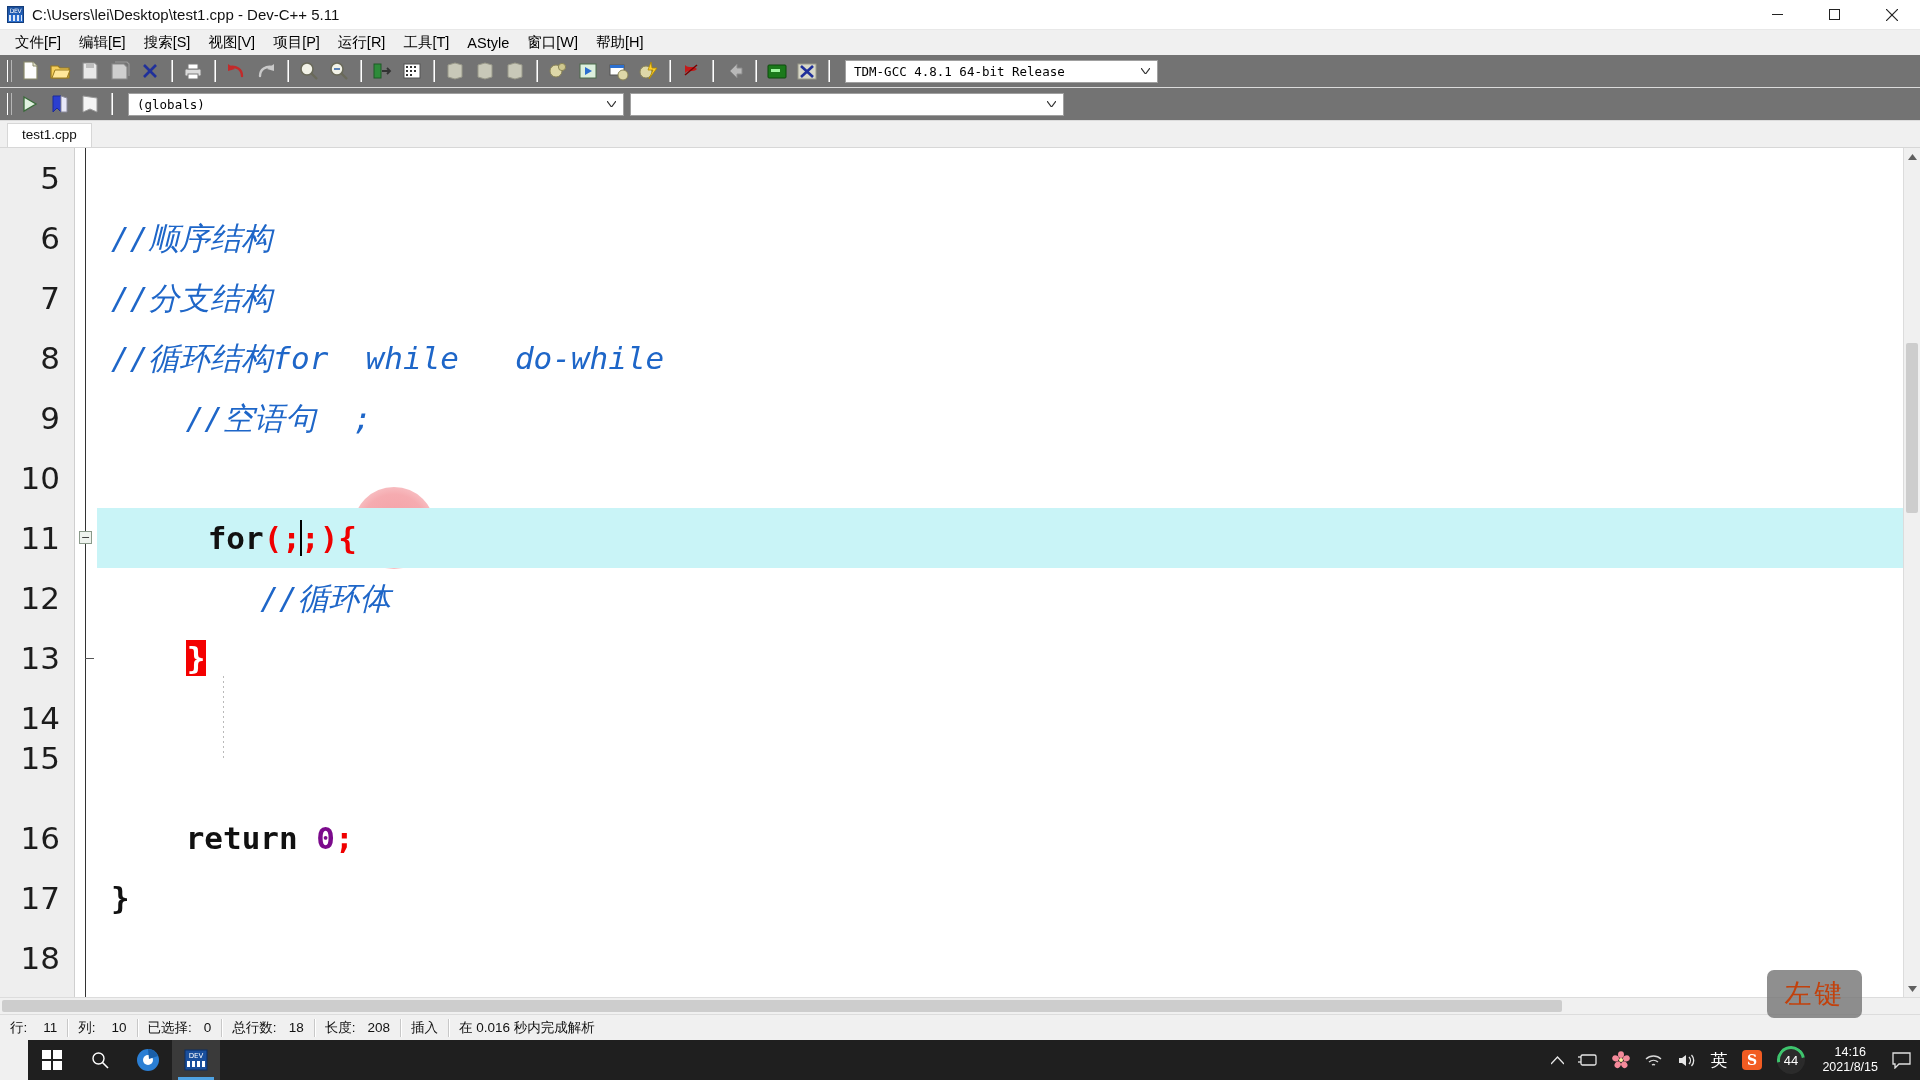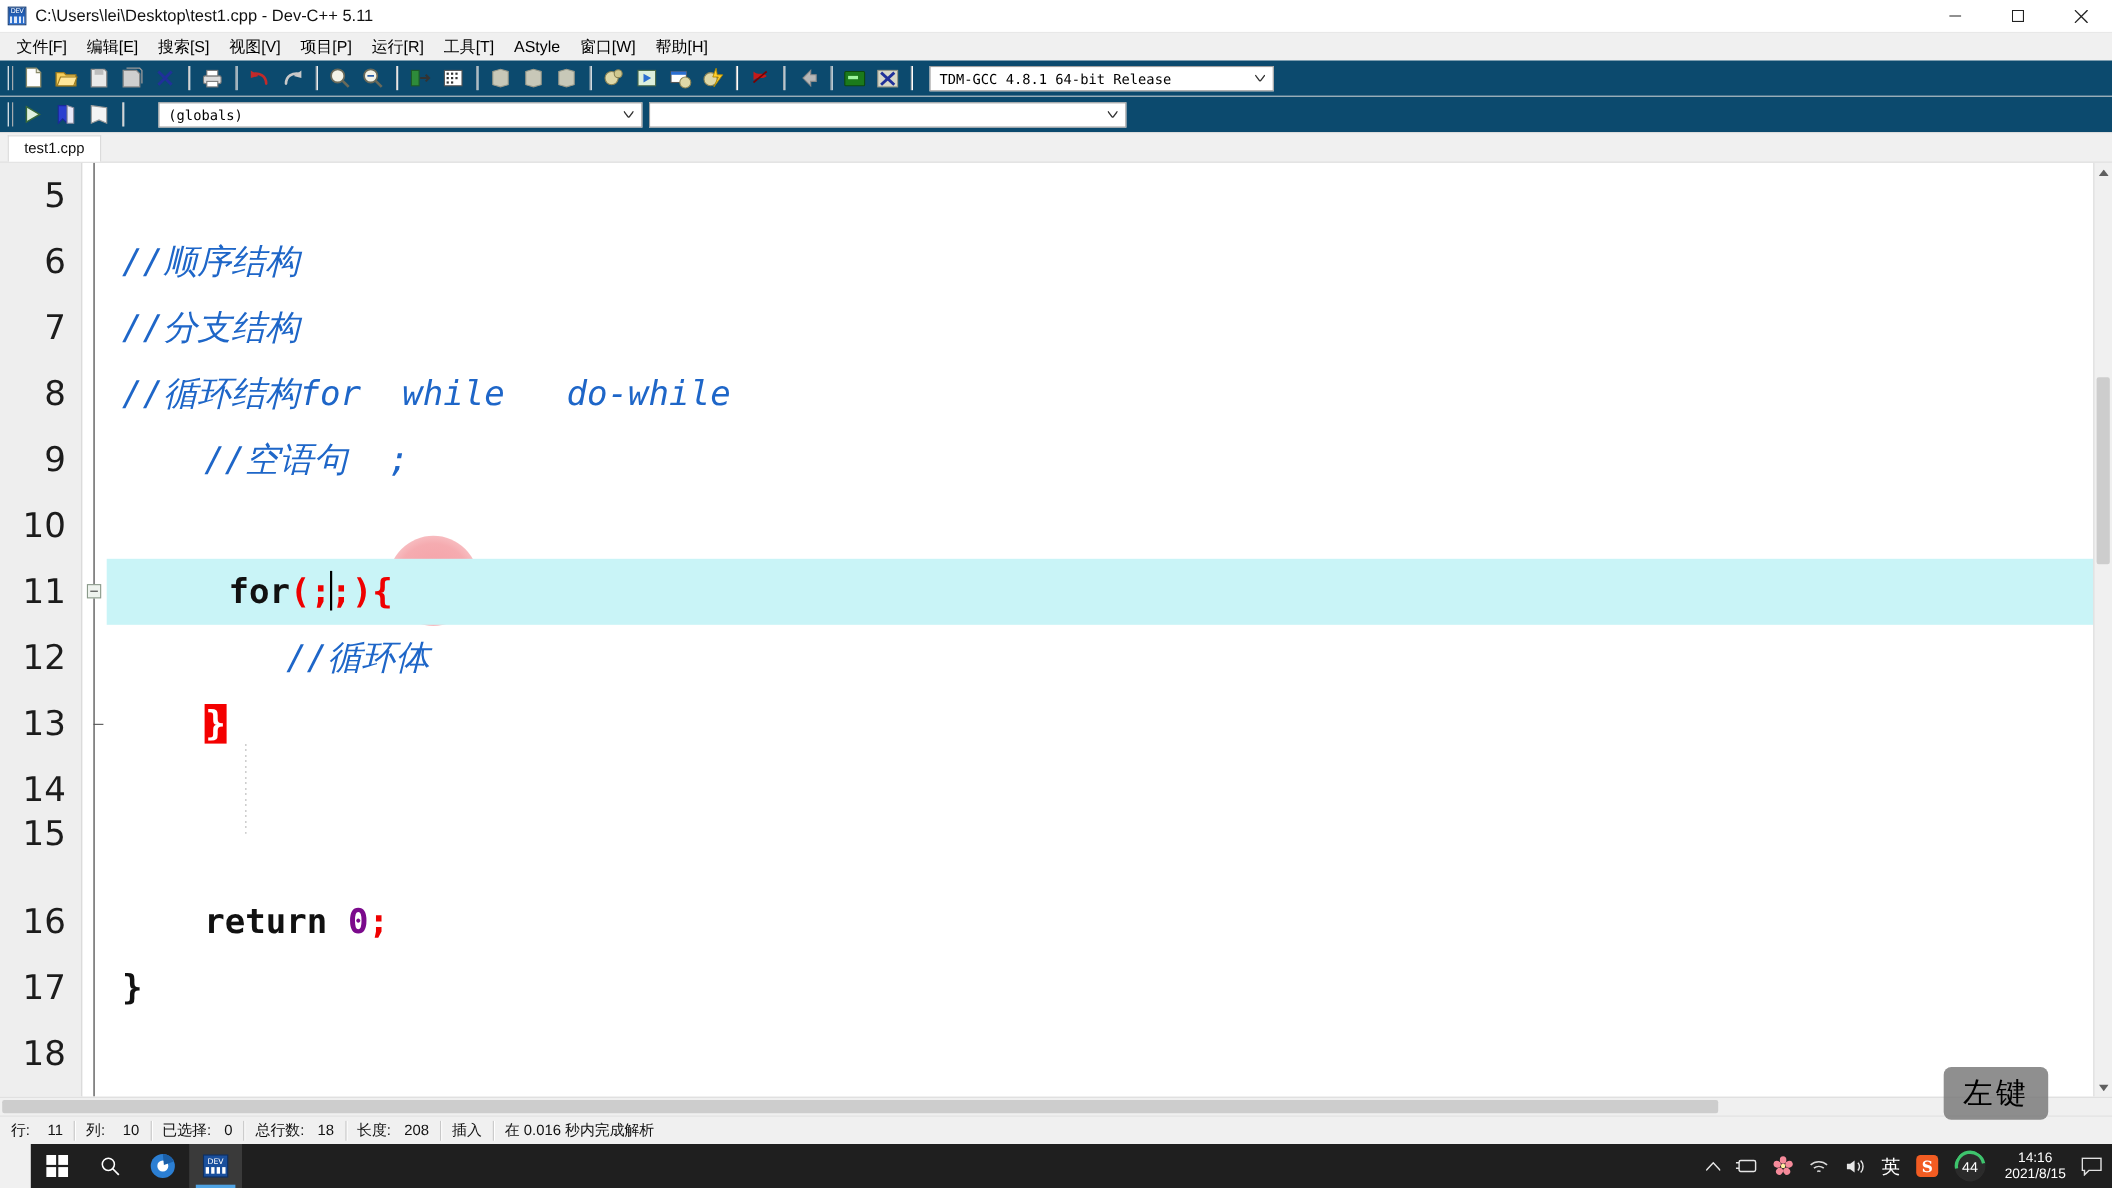--- a/index.html
+++ b/index.html
@@ -44,39 +44,39 @@
     height: 25px; background: #f0f0f0; display: flex; align-items: center;
     padding-left: 6px; flex: 0 0 25px;
   }
   .menu-item {
     font-size: 14.5px; color: #000; padding: 2px 9px; white-space: nowrap;
     font-family: "Liberation Sans", sans-serif;
   }
 
   
   .toolbar-row {
-    background: #0c4a6e; display: flex; align-items: center; height: 33px;
+    background: #737373; display: flex; align-items: center; height: 33px;
     border-bottom: 1px solid #dcdcdc; flex: 0 0 33px; padding-left: 4px;
   }
   .tgrip { width: 5px; height: 22px; margin: 0 3px; border-left: 1px solid #fff; border-right: 1px solid #b6b6b6; }
   .tsep { width: 1px; height: 22px; background: #c0c0c0; margin: 0 6px; box-shadow: 1px 0 0 #ffffff; }
   .ticon { width: 24px; height: 24px; margin: 0 3px; position: relative; flex: 0 0 auto; }
   .ticon svg { display: block; width: 24px; height: 24px; }
 
   .combo {
     height: 23px; background: #fff; border: 1px solid #a0a0a0; display: flex; align-items: center;
     font-family: "DejaVu Sans Mono", monospace; font-size: 12.5px; color: #000; position: relative;
   }
   .combo .cval { padding-left: 8px; white-space: nowrap; overflow: hidden; }
   .combo .carrow {
     position: absolute; right: 3px; top: 0; bottom: 0; width: 17px;
     display: flex; align-items: center; justify-content: center; color: #333;
   }
   .combo-compiler { width: 313px; margin-left: 10px; }
-  .combo-globals { width: 440px; margin-left: 26px; }
+  .combo-globals { width: 496px; margin-left: 10px; }
   .combo-class   { width: 434px; margin-left: 6px; }
 
   
   .tabbar {
     background: #f0f0f0; height: 27px; display: flex; align-items: flex-end;
     padding-left: 7px; flex: 0 0 27px; border-bottom: 1px solid #d7d7d7;
   }
   .tab {
     background: #ffffff; border: 1px solid #d7d7d7; border-bottom: none;
     padding: 3px 14px 4px 14px; font-size: 13.5px; color: #111; line-height: 16px;
@@ -159,21 +159,21 @@
   .tray { margin-left: auto; display: flex; align-items: center; height: 40px; padding-right: 6px; }
   .tray-item { padding: 0 7px; display: flex; align-items: center; height: 40px; font-size: 14px; }
   .clock { display: flex; flex-direction: column; align-items: center; justify-content: center;
            font-size: 12.5px; line-height: 15px; padding: 0 10px; height: 40px; }
   .notif { width: 26px; height: 40px; display:flex; align-items:center; justify-content:center; }
 
   
   .lclick-badge {
     position: absolute; border-radius: 7px; background: rgba(118,118,118,0.82);
     display: flex; align-items: center; justify-content: center;
-    font-size: 27px; color: #000000; letter-spacing: 3px; font-family: "Liberation Sans", sans-serif;
+    font-size: 27px; color: #c2410c; letter-spacing: 3px; font-family: "Liberation Sans", sans-serif;
   }
   .batt-ring {
     width: 28px; height: 28px; border-radius: 50%; background: #2b2b2b;
     border: 3px solid #3ec46d; border-right-color:#2b2b2b; border-bottom-color:#2b2b2b;
     display:flex; align-items:center; justify-content:center; font-size: 13px; color:#fff;
     transform: rotate(35deg);
   }
   .batt-ring span { transform: rotate(-35deg); }
 </style>
 </head>

